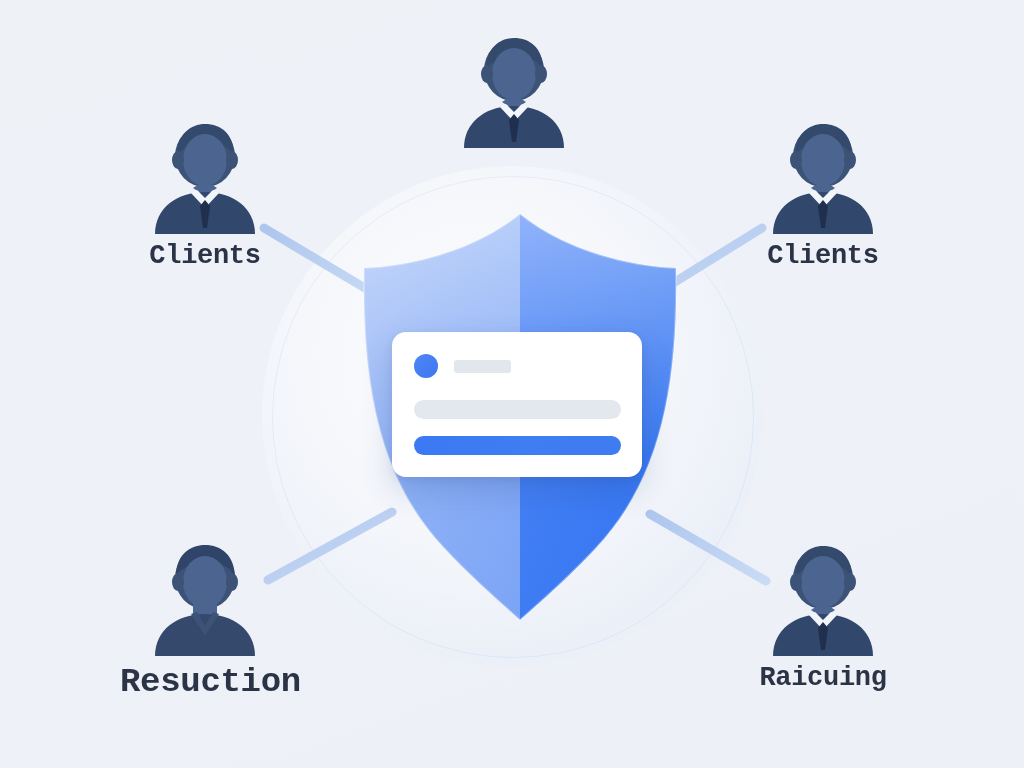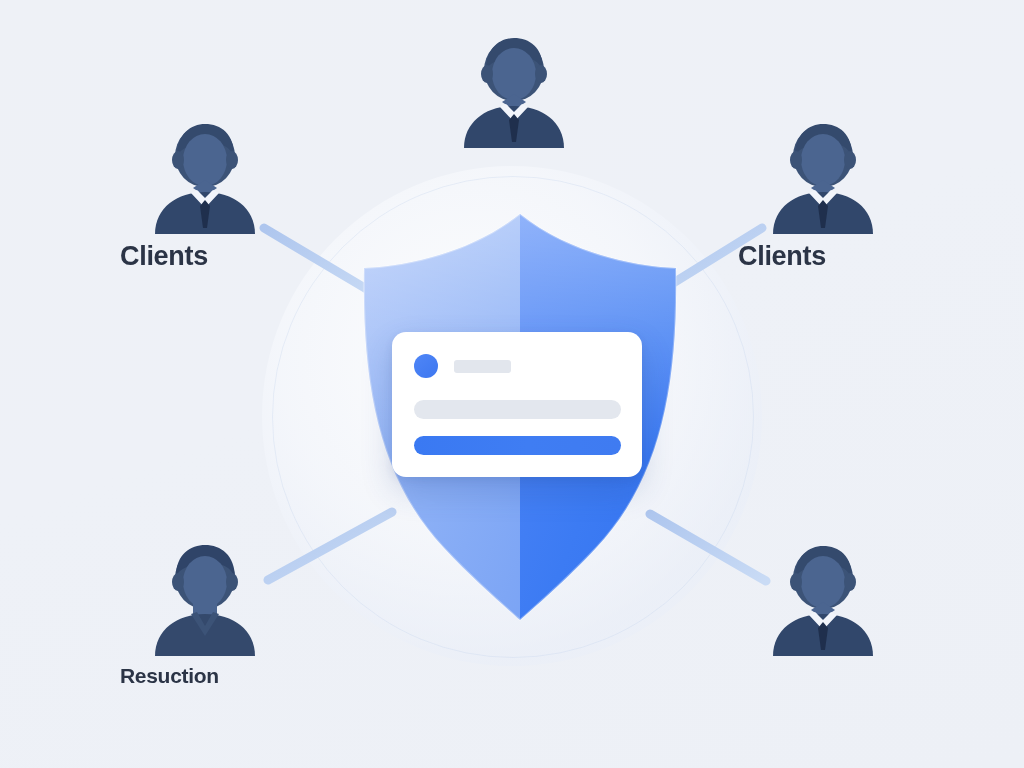--- a/index.html
+++ b/index.html
@@ -113,36 +113,38 @@
     width: 207px;
     height: 19px;
     border-radius: 10px;
     background: linear-gradient(95deg, #3a79f2 0%, #3f7df3 55%, #3f7bf1 100%);
   }
 
   
   .node {
     position: absolute;
     width: 170px;
+    text-align: center;
+    font-family: Liberation Mono, monospace;
   }
   .node-avatar {
     width: 116px;
     height: 116px;
     margin: 0 auto;
   }
   .node-label {
     margin-top: 8px;
     font-size: 27px;
     font-weight: bold;
     color: #2b3446;
     letter-spacing: -0.3px;
     line-height: 1.1;
   }
   .node-label.small {
-    font-size: 21px;
+    font-size: 34px;
   }
 
   #node-top    { left: 429px; top: 32px; }
   #node-left   { left: 120px; top: 118px; }
   #node-right  { left: 738px; top: 118px; }
   #node-bleft  { left: 120px; top: 540px; }
   #node-bright { left: 738px; top: 540px; }
 </style>
 </head>
 <body>
@@ -287,15 +289,16 @@
         <path d="M30 38 C 30 16, 44 6, 58 6 C 74 6, 88 16, 87 40 C 84 28, 72 24, 58 25 C 44 26, 34 30, 30 38 Z" fill="#344a6d"></path>
         <ellipse cx="58" cy="42" rx="22" ry="26" fill="#4b6590"></ellipse>
         <ellipse cx="31" cy="42" rx="6" ry="9" fill="#3c5377"></ellipse>
         <ellipse cx="85" cy="42" rx="6" ry="9" fill="#3c5377"></ellipse>
         <path d="M58 62 L 70 70 L 58 78 L 46 70 Z" fill="#4b6590"></path>
         <path d="M8 116 C 8 90, 30 74, 58 74 C 86 74, 108 90, 108 116 Z" fill="#31476b"></path>
         <path d="M44 75 L 58 90 L 72 75 L 66 72 L 58 80 L 50 72 Z" fill="#f2f5fb"></path>
         <path d="M58 82 L 63 88 L 60 110 L 56 110 L 53 88 Z" fill="#1f2f4d"></path>
       </svg>
     </div>
+    <div class="node-label">Raicuing</div>
   </div>
 
 </div>
 
 </body></html>

